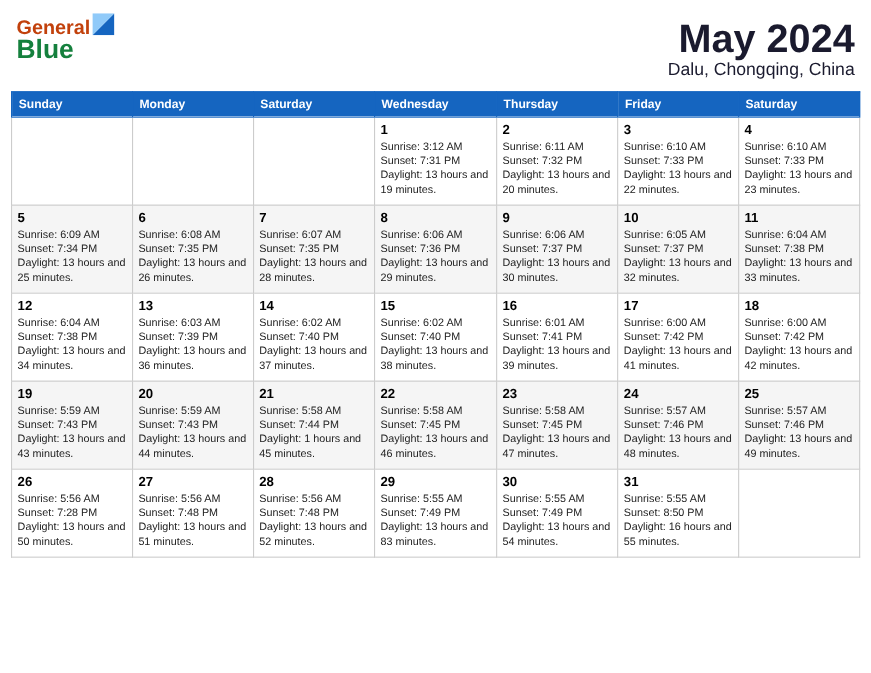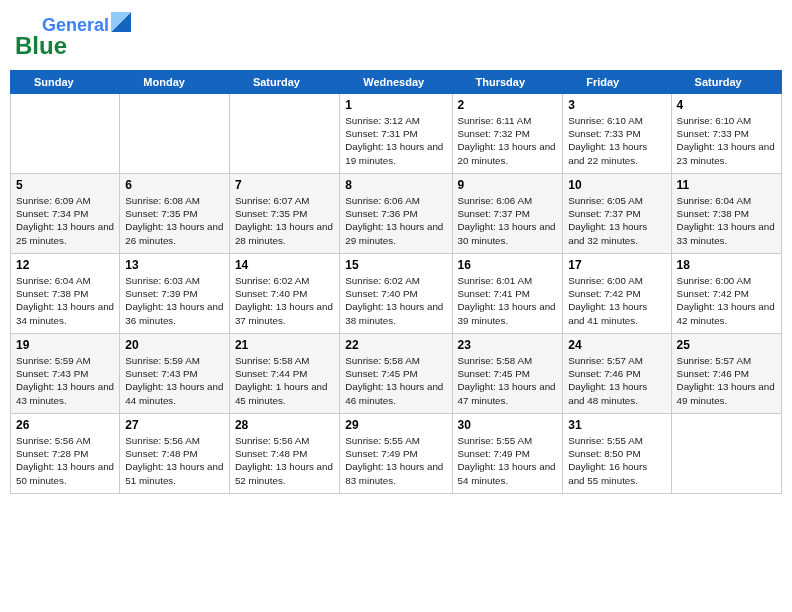--- a/index.html
+++ b/index.html
@@ -14,21 +14,21 @@
       display: flex;
       justify-content: space-between;
       align-items: flex-start;
       margin-bottom: 10px;
       padding: 5px 5px 0 5px;
     }
     .logo {
       display: flex;
       align-items: center;
     }
-    .logo-general { color: #3b82f6; margin-left: 27px; }
+    .logo-general { color: #c2410c; }
     .logo-blue { color: #1565c0; }
     .title-block {
       text-align: right;
     }
     .month-title {
       font-size: 36px;
       font-weight: bold;
       color: #1a1a2e;
       line-height: 1.1;
     }
@@ -37,21 +37,21 @@
       color: #1a1a2e;
     }
     table {
       width: 100%;
       border-collapse: collapse;
       font-size: 10.5px;
     }
     thead tr th {
       background-color: #1565c0;
       color: #fff;
-      padding: 5px 23px;
+      padding: 5px 6px;
       text-align: left;
       font-weight: bold;
       font-size: 11px;
       border: 1px solid #1565c0;
       margin-left: 16px;
     }
     tbody tr td {
       border: 1px solid #ccc;
       vertical-align: top;
       padding: 4px 5px;
@@ -88,20 +88,24 @@
       <div style="display:flex;align-items:center;">
         <span class="logo-general" style="font-size:18px;font-weight:bold;">General</span>
         <svg width="20" height="20" viewBox="0 0 20 20" style="margin-left:2px;margin-top:-8px;">
           <polygon points="0,20 20,0 20,20" fill="#1565c0"></polygon>
           <polygon points="0,20 20,0 0,0" fill="#90caf9"></polygon>
         </svg>
       </div>
       <div class="logo-blue" style="font-size:24px;font-weight:bold;color:#15803d;margin-top:-4px;">Blue</div>
     </div>
   </div>
+  <div class="title-block">
+    <div class="month-title">May 2024</div>
+    <div class="location-title">Dalu, Chongqing, China</div>
+  </div>
 </div>
 
 <table>
   <thead>
     <tr>
     <th>Sunday</th>
         <th>Monday</th>
         <th>Saturday</th>
         <th>Wednesday</th>
         <th>Thursday</th>

